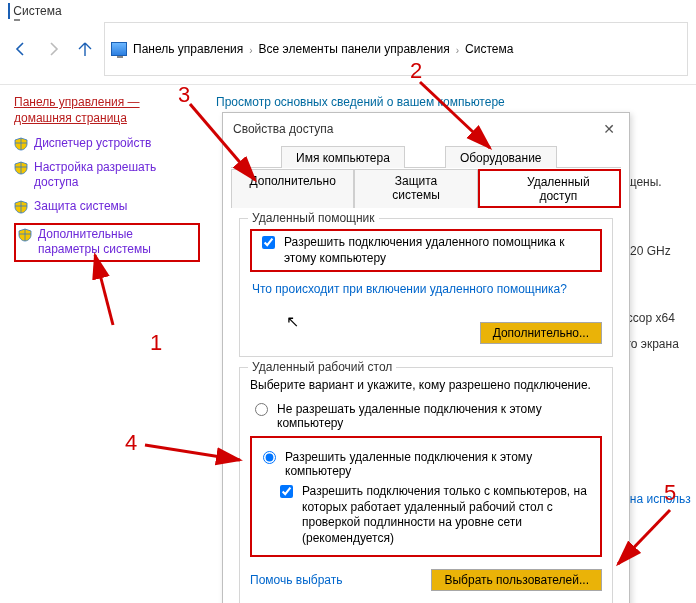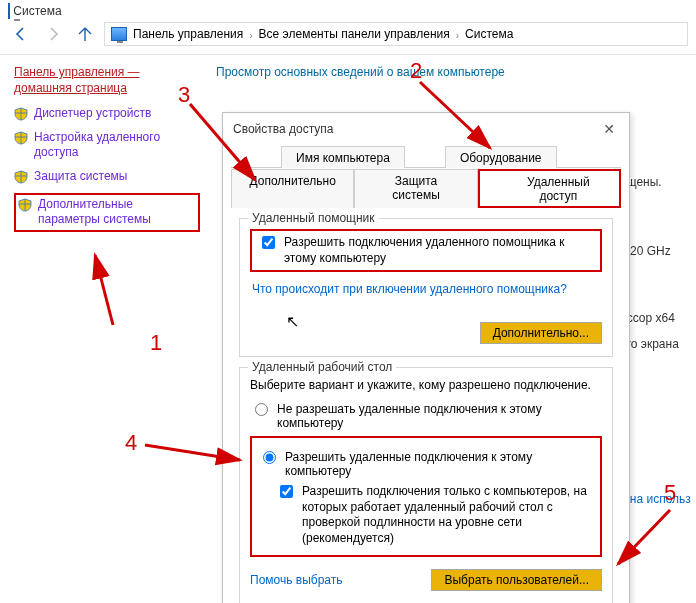--- a/index.html
+++ b/index.html
@@ -28,21 +28,21 @@
   }
   .nav-arrow {
     width: 26px; height: 24px;
     display: flex; align-items: center; justify-content: center;
     color: #777;
   }
   .nav-arrow.enabled { color: #1a5fb4; }
   .addr {
     display: flex; align-items: flex-end; gap: 6px;
     border: 1px solid #ddd;
-    padding: 4px 6px;
+    padding: 19px 6px;
     flex: 1;
     background: #fff;
   }
   .addr .sep { color: #888; font-size: 10px; }
   .mon-ico {
     width: 16px; height: 14px;
     background: linear-gradient(#6cb7ff,#2d7fe0);
     border: 1px solid #1a5fb4;
     position: relative;
   }
@@ -261,21 +261,21 @@
     </div>
 
     <div class="item">
       <span class="shield">
           <svg viewBox="0 0 14 14">
             <path d="M7 1 L13 3 V7 C13 10 10 13 7 13 C4 13 1 10 1 7 V3 Z" fill="#f3c500" stroke="#3076c9" stroke-width="0.8"></path>
             <path d="M7 1 L7 13" stroke="#3076c9" stroke-width="0.8"></path>
             <path d="M1 6 L13 6" stroke="#3076c9" stroke-width="0.8"></path>
           </svg>
         </span>
-      <span>Настройка удаленного доступа</span>
+      <span>Настройка разрешать доступа</span>
     </div>
 
     <div class="item">
       <span class="shield">
           <svg viewBox="0 0 14 14">
             <path d="M7 1 L13 3 V7 C13 10 10 13 7 13 C4 13 1 10 1 7 V3 Z" fill="#f3c500" stroke="#3076c9" stroke-width="0.8"></path>
             <path d="M7 1 L7 13" stroke="#3076c9" stroke-width="0.8"></path>
             <path d="M1 6 L13 6" stroke="#3076c9" stroke-width="0.8"></path>
           </svg>
         </span>

